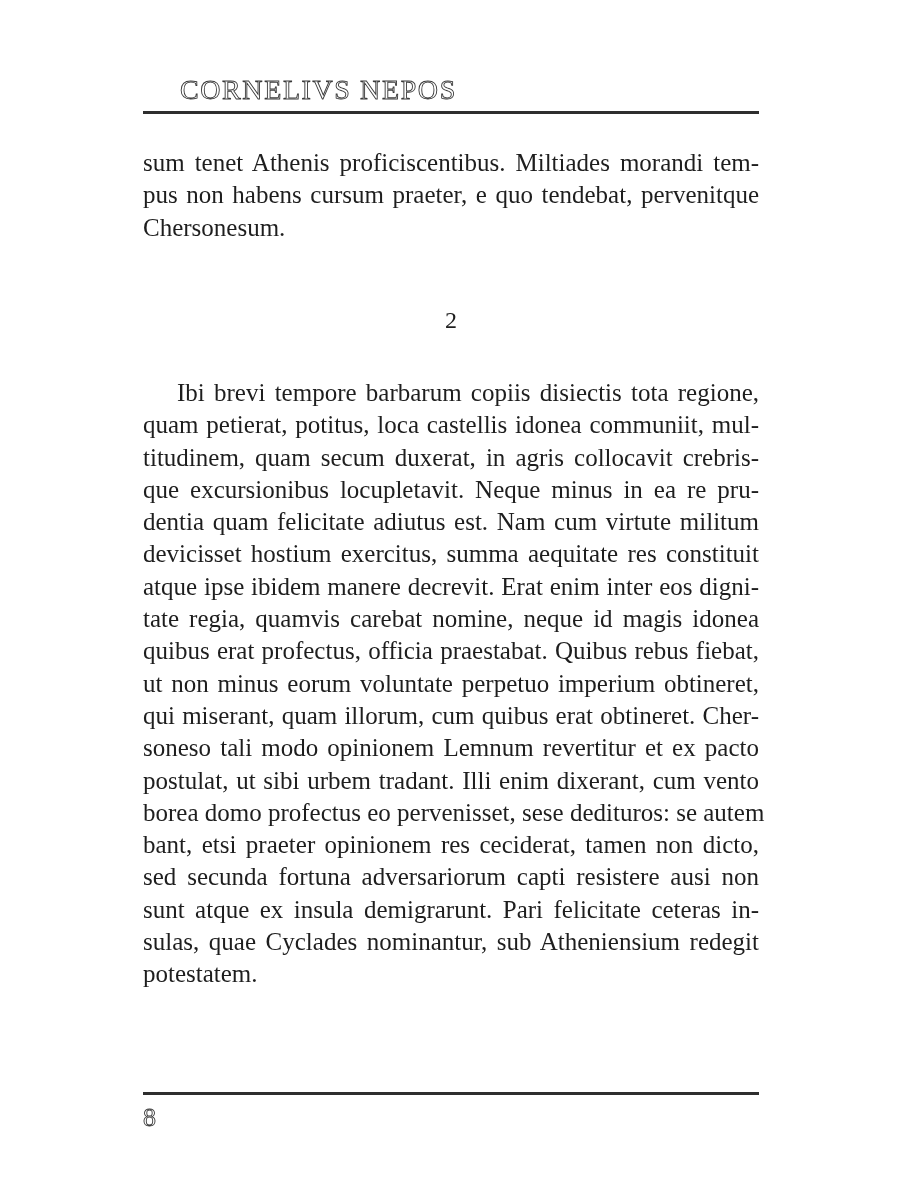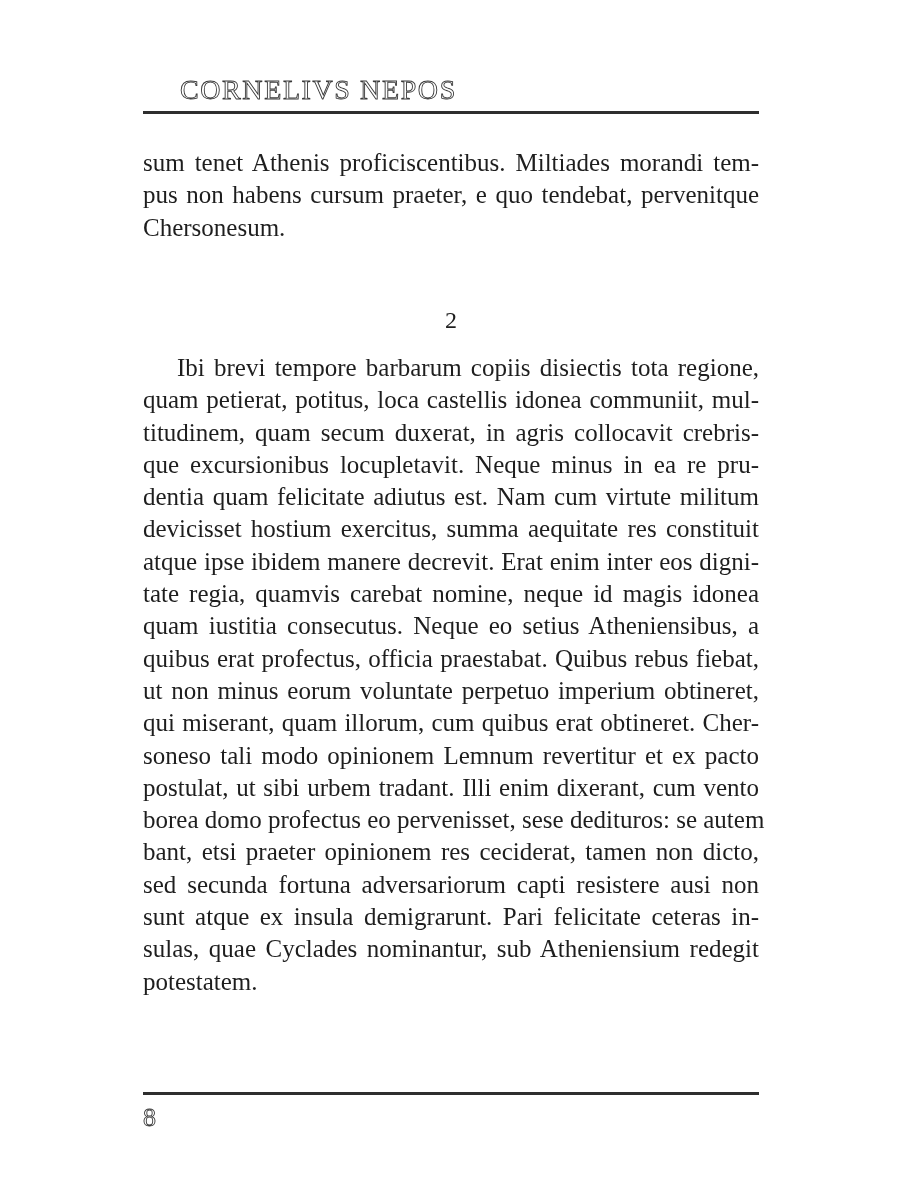--- a/index.html
+++ b/index.html
@@ -71,21 +71,21 @@
     .chapter-number {
       position: absolute;
       top: 307px;
       left: 0;
       width: 616px;
       text-align: center;
       font-size: 24px;
       color: #1e1e1e;
     }
     .para {
-      top: 352px;
+      top: 377px;
     }
     .foot-rule {
       position: absolute;
       top: 1092px;
       left: 0;
       width: 616px;
       height: 3px;
       background: #2e2e2e;
     }
     .folio {
@@ -114,21 +114,20 @@
 
   <div class="text-block para">
     <span class="line indent">Ibi brevi tempore barbarum copiis disiectis tota regione,</span>
     <span class="line">quam petierat, potitus, loca castellis idonea communiit, mul-</span>
     <span class="line">titudinem, quam secum duxerat, in agris collocavit crebris-</span>
     <span class="line">que excursionibus locupletavit. Neque minus in ea re pru-</span>
     <span class="line">dentia quam felicitate adiutus est. Nam cum virtute militum</span>
     <span class="line">devicisset hostium exercitus, summa aequitate res constituit</span>
     <span class="line">atque ipse ibidem manere decrevit. Erat enim inter eos digni-</span>
     <span class="line">tate regia, quamvis carebat nomine, neque id magis idonea</span>
-    <span class="line">quam iustitia consecutus. Neque eo setius Atheniensibus, a</span>
     <span class="line">quibus erat profectus, officia praestabat. Quibus rebus fiebat,</span>
     <span class="line">ut non minus eorum voluntate perpetuo imperium obtineret,</span>
     <span class="line">qui miserant, quam illorum, cum quibus erat obtineret. Cher-</span>
     <span class="line">soneso tali modo opinionem Lemnum revertitur et ex pacto</span>
     <span class="line">postulat, ut sibi urbem tradant. Illi enim dixerant, cum vento</span>
     <span class="line">borea domo profectus eo pervenisset, sese dedituros: se autem</span>
     <span class="line">bant, etsi praeter opinionem res ceciderat, tamen non dicto,</span>
     <span class="line">sed secunda fortuna adversariorum capti resistere ausi non</span>
     <span class="line">sunt atque ex insula demigrarunt. Pari felicitate ceteras in-</span>
     <span class="line">sulas, quae Cyclades nominantur, sub Atheniensium redegit</span>

